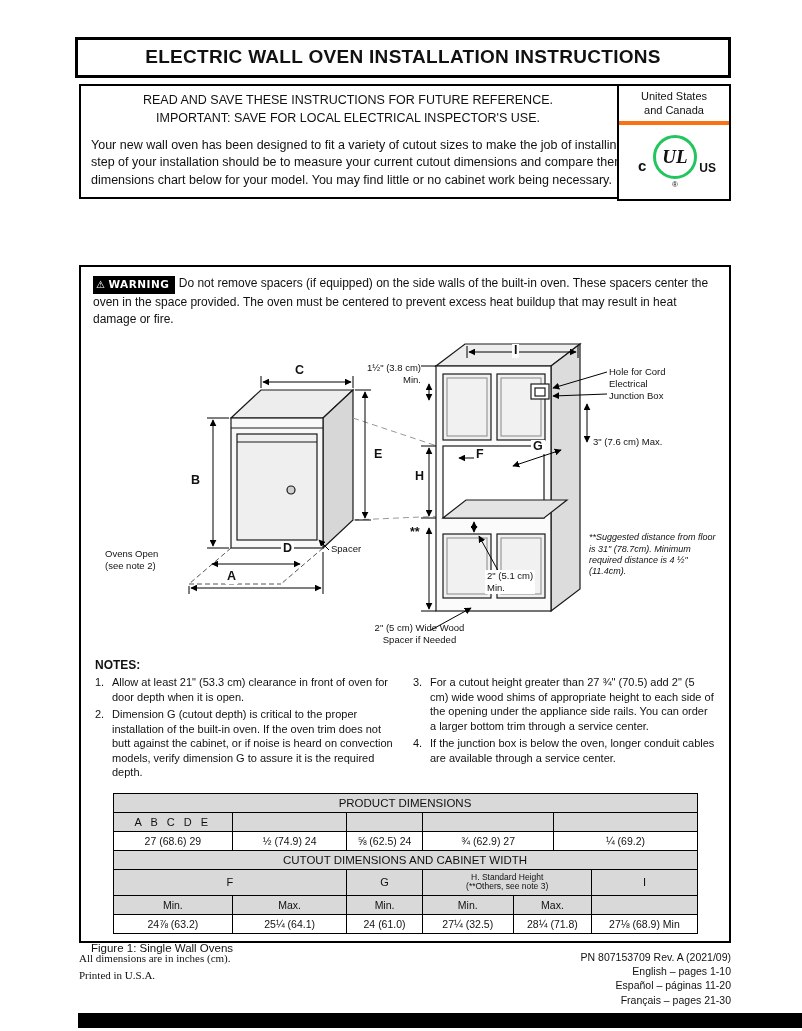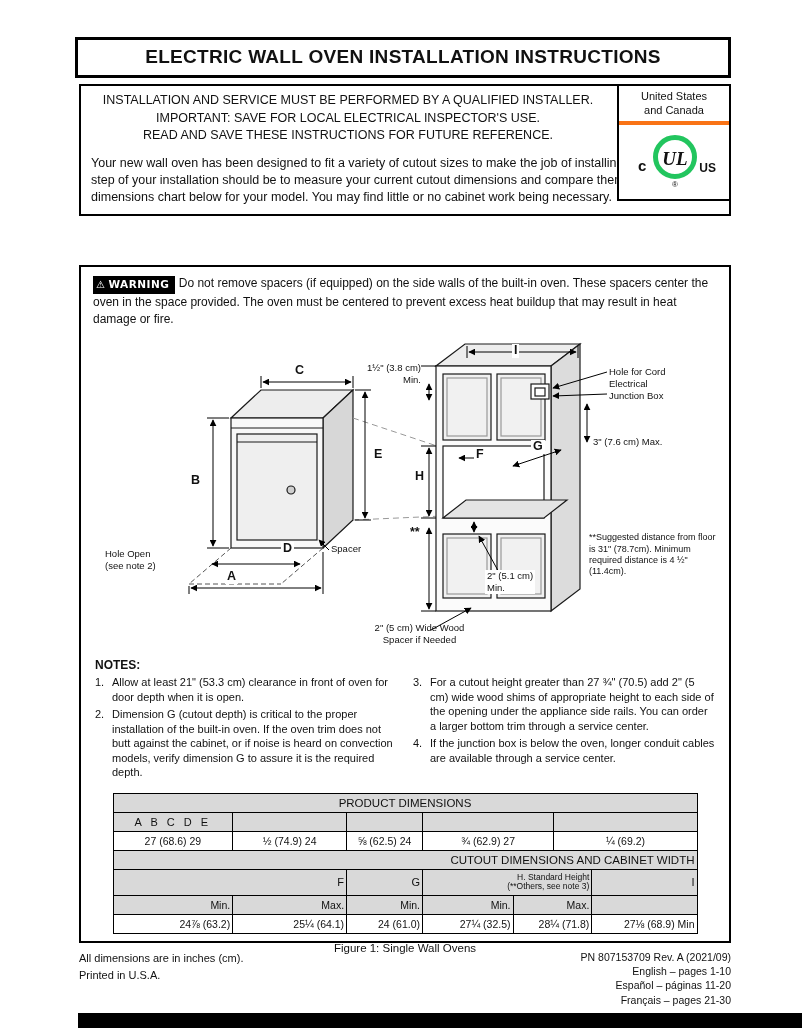--- a/index.html
+++ b/index.html
@@ -14,21 +14,21 @@
   .header-lines { text-align:center; font-size:12.5px; line-height:1.4; }
   .safety { margin-top:10px; font-size:12px; line-height:1.4; max-width:470px; }
   .warn-badge { display:inline-block; background:#000; color:#fff; font-weight:bold; font-size:10.5px;
     padding:1px 6px 1px 3px; letter-spacing:.5px; vertical-align:-1px; font-family:"DejaVu Sans",sans-serif; }
   .warn-badge .tri { font-size:10px; margin-right:3px; }
   .intro { margin-top:10px; font-size:12.5px; line-height:1.38; }
 
   .region-box { position:absolute; top:-2px; right:-2px; width:114px; border:2px solid #000; background:#fff; }
   .region-title { border-bottom:4px solid #f97316; text-align:center; font-size:11px; line-height:1.3; padding:3px 2px; }
   .ul-wrap { height:74px; position:relative; }
-  .ul-circle { position:absolute; left:34px; top:10px; width:44px; height:44px; border:5px solid #22c55e; border-radius:50%;
+  .ul-circle { position:absolute; left:34px; top:10px; width:44px; height:44px; border:3px solid #22c55e; border-radius:50%;
     text-align:center; line-height:37px; font-family:"Liberation Serif","DejaVu Serif",serif; font-weight:bold; font-style:italic; font-size:19px; }
   .ul-c { position:absolute; left:19px; top:32px; font-weight:bold; font-size:15px; }
   .ul-us { position:absolute; right:13px; top:36px; font-weight:bold; font-size:12px;margin-left:12px; }
   .ul-reg { position:absolute; left:53px; top:55px; font-size:8px; }
 
   .main-box { position:absolute; left:79px; top:265px; width:652px; height:678px; border:2px solid #000; padding:8px 10px 6px; }
   .main-warning { font-size:12px; line-height:1.45; padding:0 2px; }
 
   .diagram { position:relative; width:628px; height:318px; margin:10px auto 0; font-size:9.5px; }
   .diagram svg { position:absolute; left:0; top:0; }
@@ -44,41 +44,40 @@
   .note-text { flex:1; }
 
   .tables { width:585px; margin:10px auto 8px; }
   table.dim-table { width:100%; border-collapse:collapse; table-layout:fixed; font-size:10.5px; text-align:center; }
   table.dim-table td { border:1px solid #000; padding:3px 2px; vertical-align:middle; }
   .shaded { background:#d9d9d9; }
   .t-title { font-size:11.5px; }
   .hdr { font-size:11px; }
   .hdr-small { font-size:8.5px; line-height:1.1; }
   .abc { letter-spacing:3px; }
-  .caption { text-align:center; font-size:11.5px; margin-top:5px; }
+  .caption { font-size:11.5px; margin-top:5px; }
 
   .page-footer { position:absolute; left:79px; top:950px; width:652px; display:flex; justify-content:space-between; }
-  .footer-left { font-size:11px; line-height:1.55; }
+  .footer-left { font-size:11px; line-height:1.55;font-family:Liberation Serif, serif; }
   .footer-right { text-align:right; font-size:10.5px; line-height:1.35; }
 
   .bottom-bar { position:absolute; left:78px; top:1013px; width:724px; height:15px; background:#000; }
 </style>
 </head>
 <body>
 
 <div class="page">
 
   <div class="title-box">ELECTRIC WALL OVEN INSTALLATION INSTRUCTIONS</div>
 
   <div class="header-box">
     <div class="header-main">
       <div class="header-lines">
-        <div>INSTALLATION AND SERVICE MUST BE PERFORMED BY A QUALIFIED INSTALLER.</div>
+        <div>READ AND SAVE THESE INSTRUCTIONS FOR FUTURE REFERENCE.</div>
         <div>IMPORTANT: SAVE FOR LOCAL ELECTRICAL INSPECTOR'S USE.</div>
-        <div>READ AND SAVE THESE INSTRUCTIONS FOR FUTURE REFERENCE.</div>
       </div>
     </div>
     <div class="intro">Your new wall oven has been designed to fit a variety of cutout sizes to make the job of installing easier. The first step of your installation should be to measure your current cutout dimensions and compare them to the cutout dimensions chart below for your model. You may find little or no cabinet work being necessary.</div>
 
     <div class="region-box">
       <div class="region-title">
         <div>United States</div>
         <div>and Canada</div>
       </div>
       <div class="ul-wrap">
@@ -195,28 +194,28 @@
       <div class="dlabel" style="left:518px;top:28px;white-space:nowrap;">Hole for Cord</div>
       <div class="dlabel" style="left:518px;top:40px;">
         <div>Electrical</div>
         <div>Junction Box</div>
       </div>
       <div class="dlabel" style="left:502px;top:98px;white-space:nowrap;">3" (7.6 cm) Max.</div>
       <div class="dlabel" style="left:394px;top:232px;background:#fff;padding:0 2px;">
         <div>2" (5.1 cm)</div>
         <div>Min.</div>
       </div>
-      <div class="dlabel" style="left:498px;top:194px;width:130px;font-size:9px;">**Suggested distance from floor is 31" (78.7cm). Minimum required distance is 4 ½" (11.4cm).</div>
+      <div class="dlabel" style="left:498px;top:194px;width:130px;font-size:9px;font-style:italic;">**Suggested distance from floor is 31" (78.7cm). Minimum required distance is 4 ½" (11.4cm).</div>
       <div class="dlabel" style="left:256px;top:284px;width:145px;text-align:center;">
         <div>2" (5 cm) Wide Wood</div>
         <div>Spacer if Needed</div>
       </div>
       <div class="dlabel" style="left:240px;top:205px;">Spacer</div>
       <div class="dlabel" style="left:14px;top:210px;width:90px;">
-        <div>Hole Open</div>
+        <div>Ovens Open</div>
         <div>(see note 2)</div>
       </div>
     </div>
 
     <div class="notes">
       <div class="notes-heading">NOTES:</div>
       <div class="notes-cols">
         <div class="notes-col">
           <div class="note-item">
             <div class="note-num">1.</div>
@@ -263,21 +262,21 @@
           <tr>
             <td>27 (68.6) 29</td>
             <td>½ (74.9) 24</td>
             <td>⅝ (62.5) 24</td>
             <td>¾ (62.9) 27</td>
             <td>¼ (69.2)</td>
           </tr>
         </tbody>
       </table>
 
-      <table class="dim-table" style="margin-top:-1px;text-align:right;">
+      <table class="dim-table" style="margin-top:-1px;">
         <colgroup>
             <col style="width:20.5%">
             <col style="width:19.5%">
             <col style="width:13%">
             <col style="width:15.5%">
             <col style="width:13.5%">
             <col style="width:18%">
           </colgroup>
         <tbody>
           <tr>

